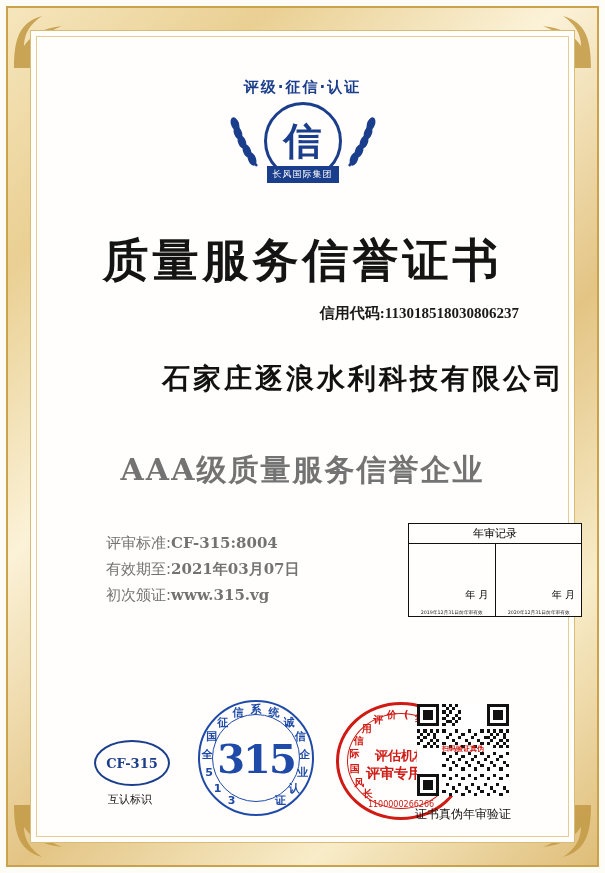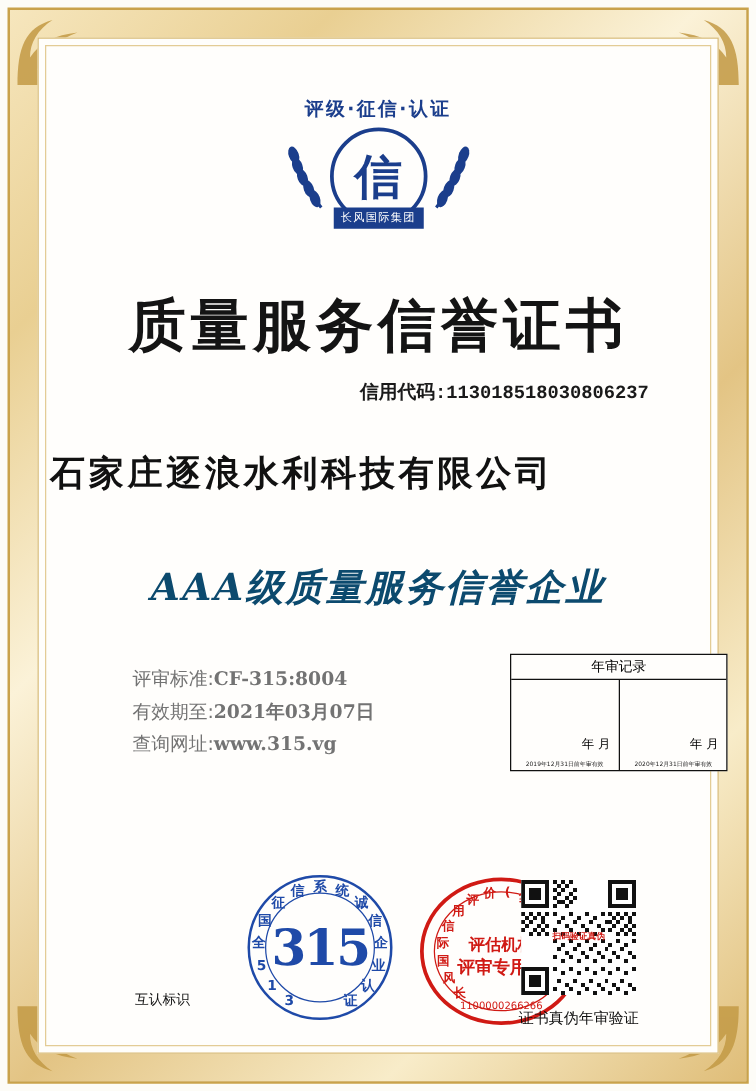--- a/index.html
+++ b/index.html
@@ -131,44 +131,43 @@
     letter-spacing: 4px;
     font-family: "DejaVu Sans", sans-serif;
   }
   .credit-code {
     position: absolute;
     right: 46px;
     top: 264px;
     font-size: 15px;
     font-weight: bold;
     color: #1a1a1a;
-    font-family: Liberation Mono, monospace;
+    font-family: Liberation Serif, serif;
   }
   .company {
     position: absolute;
     left: 0; right: 0;
     top: 320px;
-    text-align: left;
+    text-align: right;
     font-size: 28px;
     font-weight: bold;
     color: #111;
     letter-spacing: 3px;
     font-family: "DejaVu Sans", sans-serif;
   }
   .grade {
     position: absolute;
     left: 0; right: 0;
     top: 410px;
     text-align: center;
     font-size: 30px;
     font-weight: bold;
-    color: #0c4a6e;
+    color: #737373;
     letter-spacing: 2px;
     font-family: "DejaVu Serif", serif;
-    font-style: italic;
   }
 
   
   .details {
     position: absolute;
     left: 66px;
     top: 490px;
     font-size: 15px;
     color: #737373;
     line-height: 26px;
@@ -454,38 +453,41 @@
     <div class="grade">AAA级质量服务信誉企业</div>
 
     <div class="details">
       <div>
         <span class="lbl">评审标准:</span><span class="val">CF-315:8004</span>
       </div>
       <div>
         <span class="lbl">有效期至:</span><span class="val">2021年03月07日</span>
       </div>
       <div>
-        <span class="lbl">查询网址:</span><span class="val">www.315.vg</span>
+        <span class="lbl">初次颁证:</span><span class="val">www.315.vg</span>
       </div>
     </div>
 
     <div class="review">
       <div class="review-head">年审记录</div>
       <div class="review-body">
         <div class="review-cell">
           <div class="review-ym">年 月</div>
           <div class="review-note">2019年12月31日前年审有效</div>
         </div>
         <div class="review-cell">
           <div class="review-ym">年 月</div>
           <div class="review-note">2020年12月31日前年审有效</div>
         </div>
       </div>
     </div>
 
+    <div class="seal-cf">
+      <span>CF-315</span>
+    </div>
     <div class="seal-cf-label">互认标识</div>
 
     <div class="seal-315">
       <div class="ring"></div>
       <div class="ring2"></div>
       <div class="arc-text" id="arc315">
           <span style="color: rgb(31, 74, 168); font-size: 11px; transform: rotate(-150deg) translate(0px, -49px) rotate(150deg) translate(-50%, -50%);">3</span>
           <span style="color: rgb(31, 74, 168); font-size: 11px; transform: rotate(-128.571deg) translate(0px, -49px) rotate(128.571deg) translate(-50%, -50%);">1</span>
           <span style="color: rgb(31, 74, 168); font-size: 11px; transform: rotate(-107.143deg) translate(0px, -49px) rotate(107.143deg) translate(-50%, -50%);">5</span>
           <span style="color: rgb(31, 74, 168); font-size: 11px; transform: rotate(-85.7143deg) translate(0px, -49px) rotate(85.7143deg) translate(-50%, -50%);">全</span>

